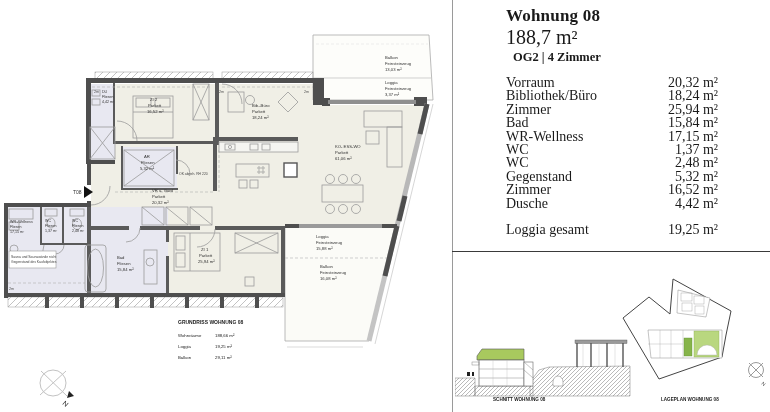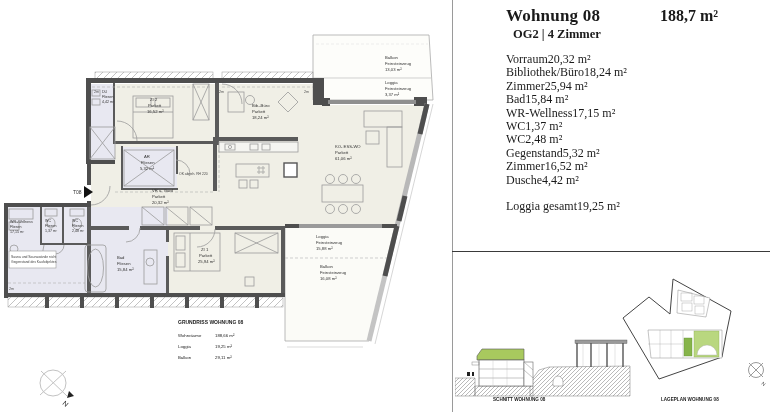--- a/index.html
+++ b/index.html
@@ -4,26 +4,26 @@
 <style>
   html,body{margin:0;padding:0;background:#fff;}
   .canvas{position:relative;width:770px;height:412px;background:#fff;overflow:hidden;
           font-family:"Liberation Sans",sans-serif;}
   .vdivider{position:absolute;left:452px;top:0;width:1px;height:412px;background:#9a9a9a;}
   .hdivider{position:absolute;left:452px;top:251px;right:0;height:1px;background:#3a3a3a;}
   
   .panel{position:absolute;left:455px;top:0;width:315px;height:251px;
          font-family:"Liberation Serif","DejaVu Serif",serif;color:#1a1a1a;}
   .panel-inner{position:absolute;left:51px;right:52px;top:6px;}
-  .title-row{display:flex;justify-content:space-between;align-items:baseline;}
+  .title-row{display:flex;justify-content:space-between;align-items:baseline;flex-direction:column;}
   .title{font-size:17px;font-weight:bold;letter-spacing:.2px;}
-  .total{font-size:16px;font-weight:bold;text-align:center;}
+  .total{font-size:20px;font-weight:normal;text-align:center;}
   .subtitle{font-size:12.5px;font-weight:bold;margin-top:1px;margin-left:7px;}
   .room-table{margin-top:11px;}
-  .room-row{display:flex;font-size:12px;line-height:13.4px;}
+  .room-row{display:flex;justify-content:space-between;font-size:14px;line-height:13.4px;}
   .totals-gap{height:13px;}
   
   .rname{font-size:4.2px;fill:#333;font-family:"Liberation Sans",sans-serif;}
   .rname-s{font-size:3.6px;fill:#333;font-family:"Liberation Sans",sans-serif;}
   .cap{font-size:5px;font-weight:bold;fill:#222;font-family:"Liberation Sans",sans-serif;}
   .capline{font-size:4.3px;fill:#222;font-family:"Liberation Sans",sans-serif;}
   .tiny{font-size:3.4px;fill:#444;font-family:"Liberation Sans",sans-serif;}
   .mark{font-size:3.8px;fill:#555;font-family:"Liberation Sans",sans-serif;}
 </style>
 </head>

